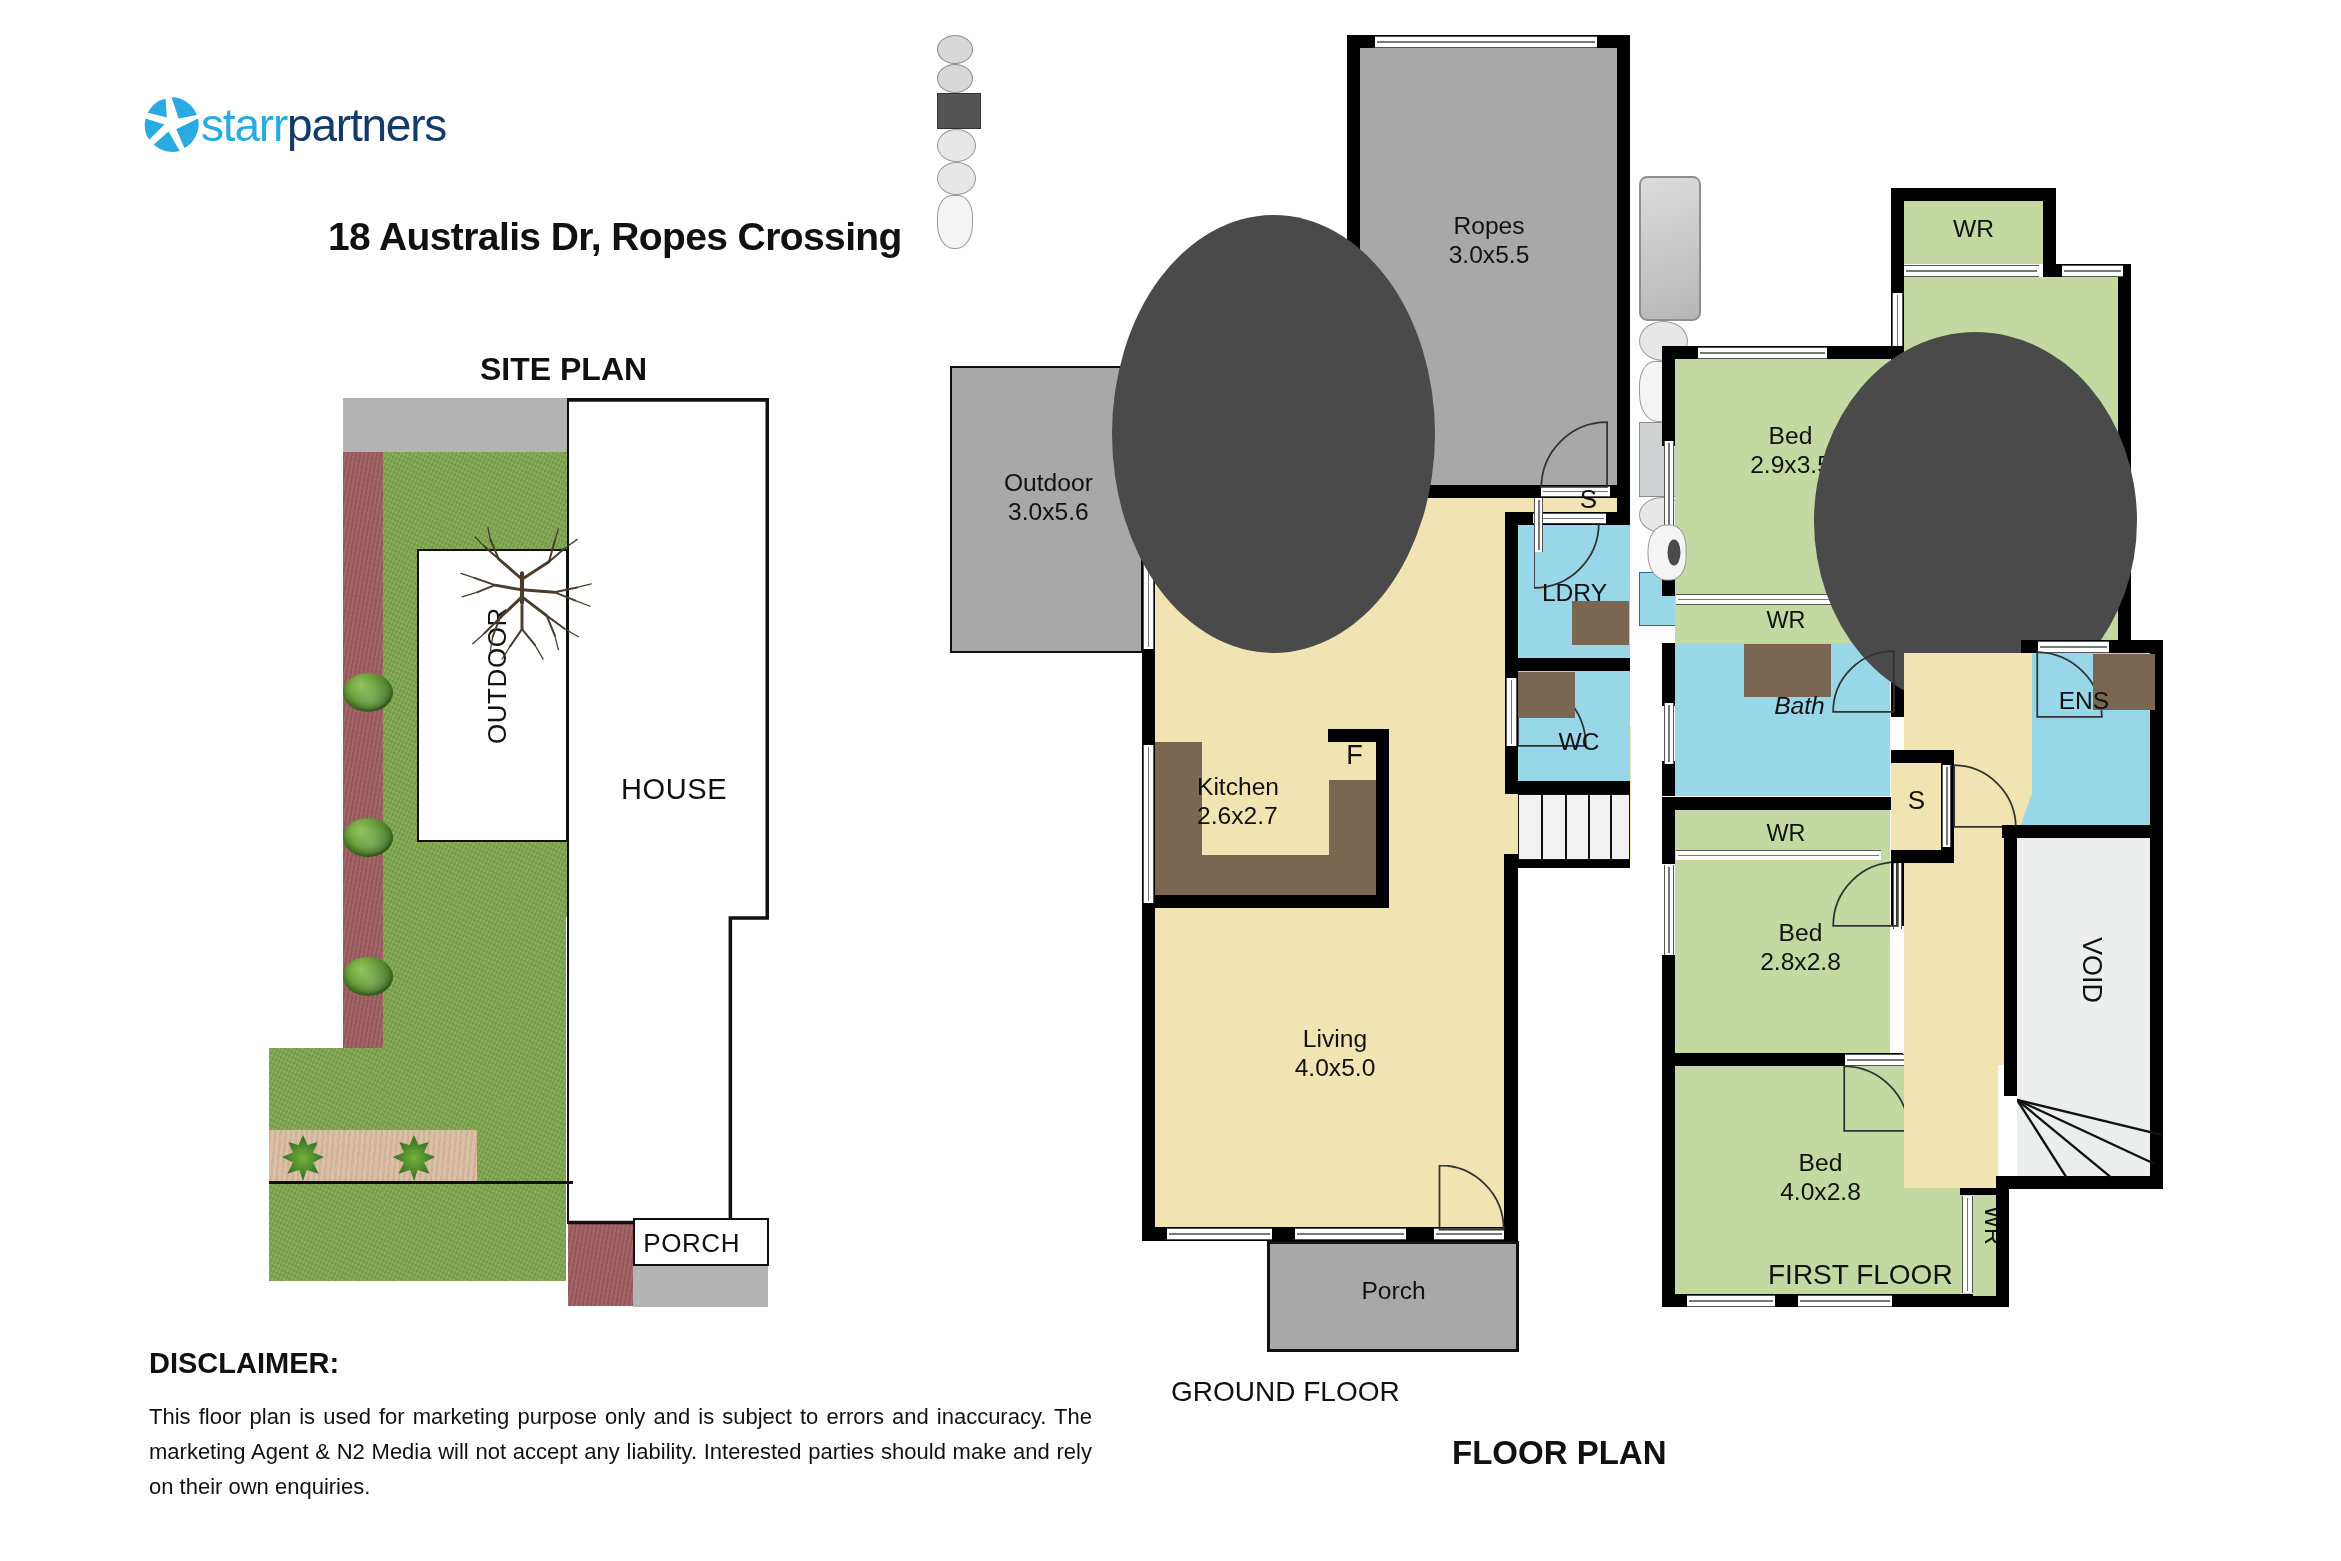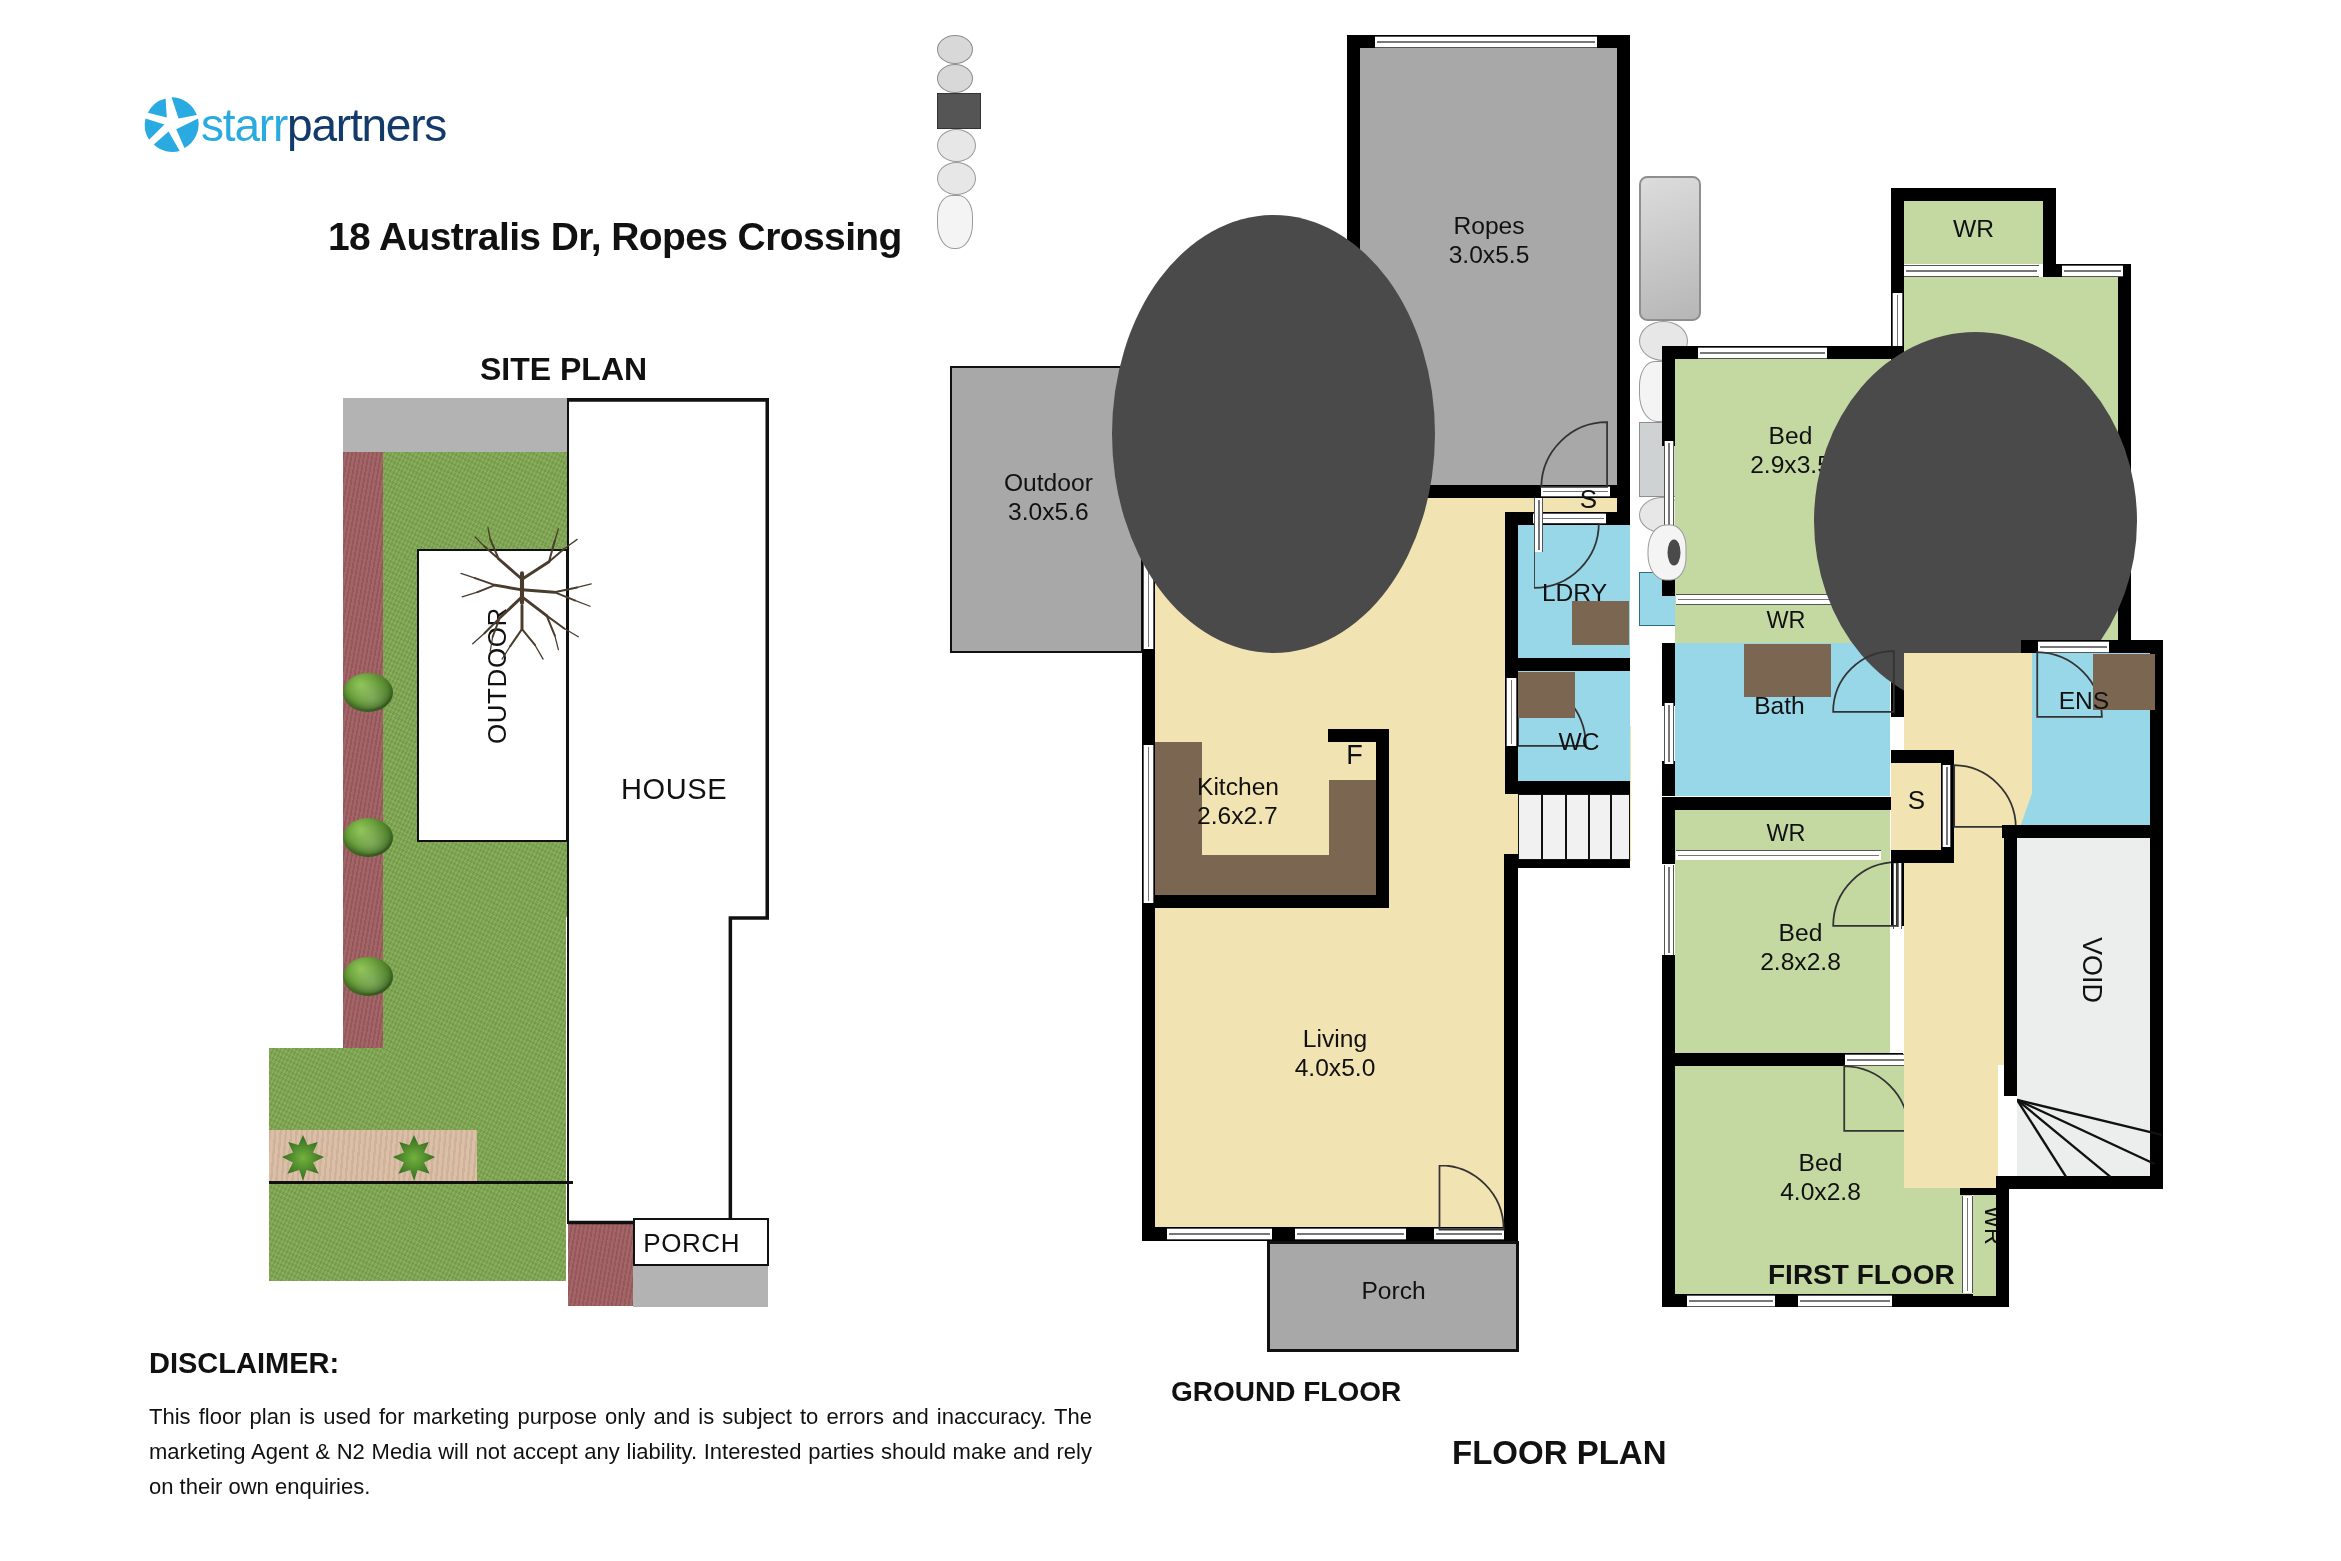--- a/index.html
+++ b/index.html
@@ -79,21 +79,21 @@
   .tub{background:linear-gradient(160deg,#dcdcdc,#b6b6b6);border:2.3px solid #8e8e8e;
        border-radius:8.2px;box-sizing:border-box;}
   .toilet{background:#f4f4f4;border:1.8px solid #9a9a9a;border-radius:40% 40% 46% 46%;box-sizing:border-box;}
   .toilet:after{content:"";position:absolute;left:26%;top:14%;width:48%;height:34%;
        background:#4a4a4a;border-radius:50%;}
   .basin{background:#e7e7e7;border:1.8px solid #9a9a9a;border-radius:50%;box-sizing:border-box;}
   .shower{background:#cfd2d3;border:1.8px solid #8e8e8e;box-sizing:border-box;}
   .hob{background:#555;border:1.8px solid #333;box-sizing:border-box;}
   .sink{background:#d8d8d8;border:1.8px solid #8e8e8e;border-radius:50%;box-sizing:border-box;}
 
-  .floor-cap{position:absolute;font-size:28px;font-weight:bold;letter-spacing:0px;}
+  .floor-cap{position:absolute;font-size:28px;font-weight:normal;letter-spacing:0px;}
   #fp-cap{position:absolute;font-size:33px;font-weight:bold;}
 </style>
 </head>
 <body>
 
 <div id="logo">
   <svg class="mark" viewBox="0 0 100 100">
     <circle cx="50" cy="50" r="48" fill="#ffffff"></circle>
     <path d="M50 4 A46 46 0 0 1 93 34 L62 40 Z" fill="#29abe2"></path>
     <path d="M95 40 A46 46 0 0 1 72 90 L58 58 Z" fill="#29abe2"></path>
@@ -340,21 +340,21 @@
   <div class="room r-blue" style="left:36px;top:467px;width:215px;height:153px;"></div>
   <div class="w" style="left:23.4px;top:467px;width:13px;height:63px;"></div>
   <div class="w" style="left:23.4px;top:585px;width:13px;height:35px;"></div>
   <div class="win v" style="left:24.6px;top:527px;width:10.5px;height:61px;"></div>
   <div class="w" style="left:252px;top:417px;width:13px;height:124px;"></div>
   <div class="tub" style="left:40px;top:471px;width:62px;height:145px;"></div>
   <div class="room r-brown" style="left:105px;top:468px;width:87px;height:53px;"></div>
   <div class="basin" style="left:121px;top:474px;width:49px;height:40px;"></div>
   <div class="toilet" style="left:108px;top:553px;width:39px;height:61px;"></div>
   <div class="shower" style="left:176px;top:542px;width:73px;height:75px;"></div>
-  <div class="lbl big" style="left:88px;top:515px;width:105px;">Bath</div>
+  <div class="lbl big" style="left:108px;top:515px;width:105px;font-style:italic;">Bath</div>
   <div class="win v" style="left:253px;top:534px;width:0px;height:0px;"></div>
   <svg style="position:absolute;left:193px;top:474px;width:63px;height:63px;" viewBox="0 0 108 108" width="63" height="63">
     <path d="M106 2 A104 104 0 0 0 2 106 L106 106 Z" fill="none" stroke="#333" stroke-width="3"></path>
   </svg>
 
   <div class="w" style="left:23.4px;top:621px;width:241px;height:13px;"></div>
   <div class="room r-green" style="left:36px;top:634px;width:215px;height:50px;"></div>
   <div class="lbl" style="left:100px;top:644px;width:94px;font-size:23.4px;">WR</div>
   <div class="win" style="left:37px;top:674px;width:205px;height:10.5px;"></div>
 

